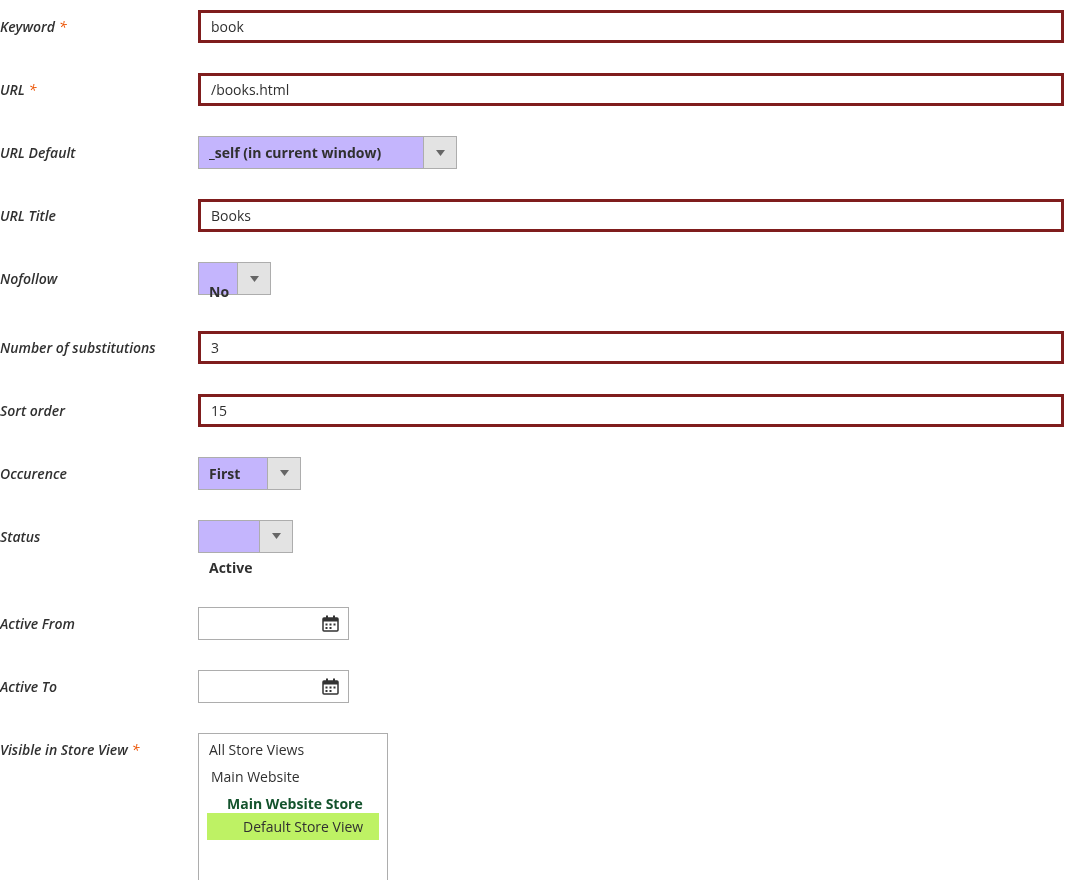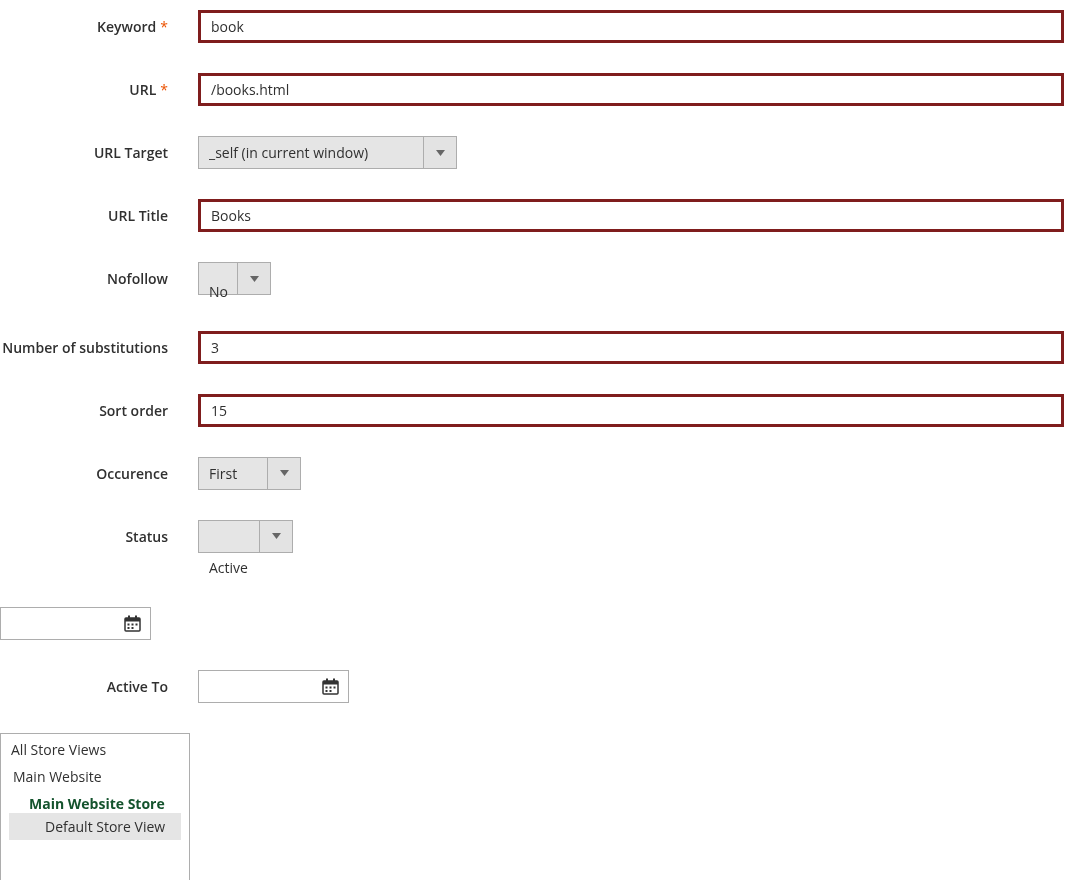--- a/index.html
+++ b/index.html
@@ -11,26 +11,26 @@
     background: #fff;
     padding: 10px 0 20px 0;
   }
   .form-row {
     display: flex;
     align-items: flex-start;
     margin-bottom: 30px;
   }
   .label-col {
     width: 198px;
-    text-align: right;
     padding-right: 30px;
     padding-top: 7px;
     font-weight: 600;
     color: #303030;
     flex-shrink: 0;
+    font-style: italic;
   }
   .required-star {
     color: #eb5202;
     margin-left: 4px;
     font-weight: 400;
   }
   .field-col {
     flex: 1;
     padding-right: 4px;
   }
@@ -41,21 +41,22 @@
     padding: 0 10px;
     font-size: 14px;
     font-family: inherit;
     color: #303030;
   }
   .select-wrap {
     display: inline-flex;
     align-items: stretch;
     height: 33px;
     border: 1px solid #adadad;
-    background: #e5e5e5;
+    background: #c4b5fd;
+    font-weight: bold;
   }
   .select-value {
     padding: 0 10px;
     display: flex;
     align-items: center;
     font-size: 14px;
     color: #303030;
   }
   .select-btn {
     width: 33px;
@@ -107,21 +108,21 @@
     color: #303030;
   }
   .store-store {
     padding: 4px 10px 0 28px;
     font-weight: 700;
     color: #14532d;
   }
   .store-view {
     margin: 0 8px;
     padding: 4px 10px 4px 36px;
-    background: #e5e5e5;
+    background: #bef264;
     color: #303030;
   }
 </style>
 </head>
 <body>
 
 <div class="form-row">
   <div class="label-col">
     <span>Keyword</span><span class="required-star">*</span>
   </div>
@@ -134,21 +135,21 @@
   <div class="label-col">
     <span>URL</span><span class="required-star">*</span>
   </div>
   <div class="field-col">
     <input type="text" class="text-input" value="/books.html" style="">
   </div>
 </div>
 
 <div class="form-row">
   <div class="label-col">
-    <span>URL Target</span>
+    <span>URL Default</span>
   </div>
   <div class="field-col">
     <div class="select-wrap w-url-target">
       <div class="select-value">_self (in current window)</div>
       <div class="select-btn">
         <svg width="9" height="6" viewBox="0 0 9 6">
             <path d="M0 0 L9 0 L4.5 6 Z" fill="#666"></path>
           </svg>
       </div>
     </div>
@@ -224,20 +225,23 @@
       <div class="select-btn">
         <svg width="9" height="6" viewBox="0 0 9 6">
             <path d="M0 0 L9 0 L4.5 6 Z" fill="#666"></path>
           </svg>
       </div>
     </div>
   </div>
 </div>
 
 <div class="form-row">
+  <div class="label-col">
+    <span>Active From</span>
+  </div>
   <div class="field-col">
     <div class="date-wrap">
       <input type="text" value="" style="">
       <div class="date-btn">
         <svg width="17" height="17" viewBox="0 0 17 17">
           <rect x="1" y="3" width="15" height="13" rx="1" fill="none" stroke="#333" stroke-width="1.5"></rect>
           <rect x="1" y="3" width="15" height="3.5" fill="#333"></rect>
           <rect x="4" y="0.5" width="2" height="3.5" fill="#333"></rect>
           <rect x="11" y="0.5" width="2" height="3.5" fill="#333"></rect>
           <rect x="3.5" y="8.5" width="2" height="2" fill="#333"></rect>
@@ -269,20 +273,23 @@
           <rect x="11.5" y="8.5" width="2" height="2" fill="#333"></rect>
           <rect x="3.5" y="12" width="2" height="2" fill="#333"></rect>
           <rect x="7.5" y="12" width="2" height="2" fill="#333"></rect>
         </svg>
       </div>
     </div>
   </div>
 </div>
 
 <div class="form-row">
+  <div class="label-col">
+    <span>Visible in Store View</span><span class="required-star">*</span>
+  </div>
   <div class="field-col">
     <div class="store-list">
       <div class="store-all">All Store Views</div>
       <div class="store-website">Main Website</div>
       <div class="store-store">Main Website Store</div>
       <div class="store-view">Default Store View</div>
     </div>
   </div>
 </div>
 

